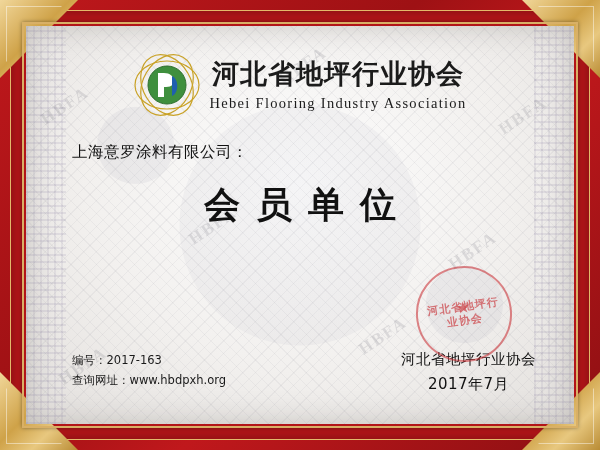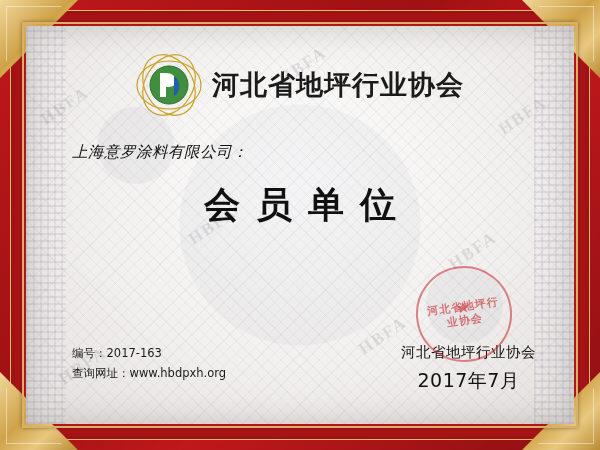--- a/index.html
+++ b/index.html
@@ -151,21 +151,20 @@
     color: #1b1b1b;
     letter-spacing: 1.3px;
   }
 
   .recipient {
     margin-top: 26px;
     font-family: "DejaVu Sans", "Liberation Sans", sans-serif;
     font-size: 15.5px;
     color: #111;
     letter-spacing: .5px;
-    font-style: italic;
   }
   .statement {
     margin-top: 18px;
     padding-left: 42px;
     font-family: "DejaVu Sans", "Liberation Sans", sans-serif;
     font-size: 14px;
     color: #111;
     letter-spacing: .8px;
   }
 
@@ -196,21 +195,21 @@
     color: #1a1a1a;
     line-height: 1.75;
   }
   .signoff {
     text-align: center;
     font-family: "DejaVu Sans", "Liberation Sans", sans-serif;
     color: #111;
     position: relative;
   }
   .signoff-org { font-size: 14.5px; letter-spacing: .5px; }
-  .signoff-date { font-size: 19px; margin-top: 6px; letter-spacing: .5px; }
+  .signoff-date { font-size: 15px; margin-top: 6px; letter-spacing: .5px; }
 
   
   .seal {
     position: absolute;
     right: 62px;
     bottom: 62px;
     width: 92px;
     height: 92px;
     border-radius: 50%;
     border: 2.5px solid rgba(200, 40, 46, 0.65);
@@ -289,20 +288,21 @@
             <ellipse cx="33" cy="31" rx="32" ry="24" fill="none" stroke="#c9a227" stroke-width="1.2" transform="rotate(-60 33 31)"></ellipse>
             <circle cx="33" cy="31" r="19" fill="#3f8f3e"></circle>
             <path d="M24 19 h6 v24 h-6 z" fill="#ffffff"></path>
             <path d="M30 19 c12 0 14 14 2 14 h-2 z" fill="#ffffff"></path>
             <path d="M38 22 c7 3 7 17 0 20 l0 -20 z" fill="#1f5fae"></path>
             <circle cx="33" cy="31" r="19" fill="none" stroke="#2f6f2f" stroke-width="1"></circle>
           </svg>
         </div>
         <div class="org-names">
           <div class="org-cn">河北省地坪行业协会</div>
+          <div class="org-en">Hebei Flooring Industry Association</div>
         </div>
       </div>
 
       <div class="recipient">上海意罗涂料有限公司：</div>
 
 
       <div class="award-title">会员单位</div>
 
       <div class="footer">
         <div class="meta">

